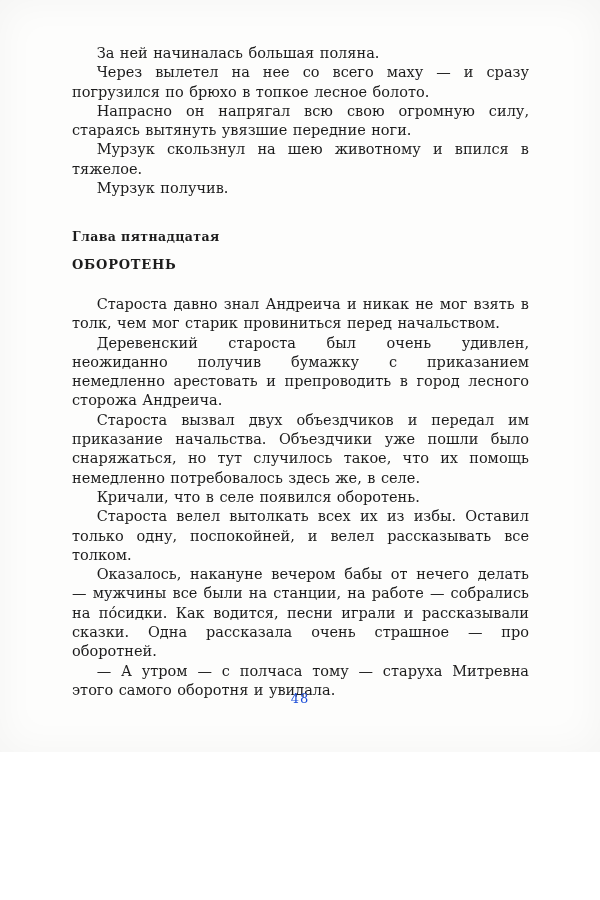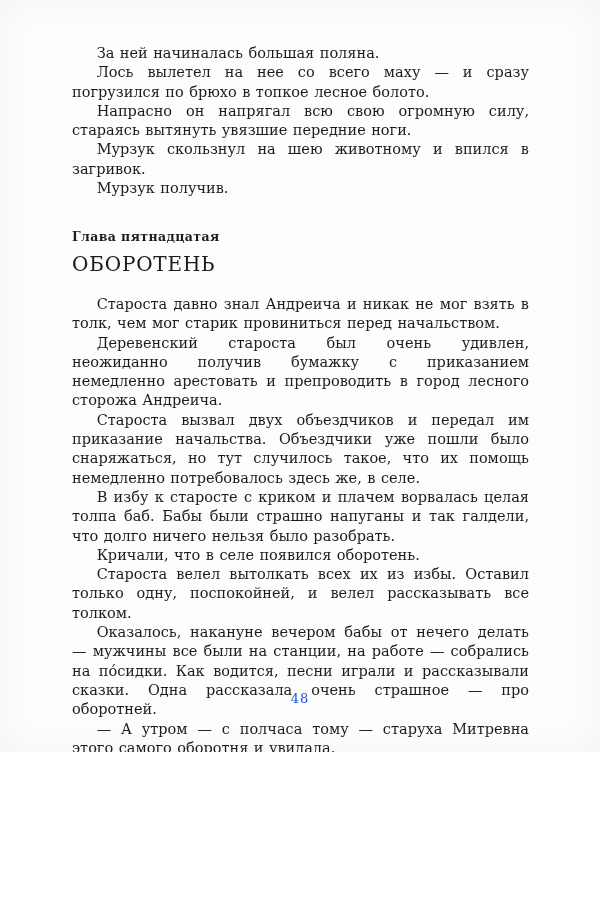--- a/index.html
+++ b/index.html
@@ -35,22 +35,22 @@
   .chapter-head {
     margin-top: 29px;
     margin-bottom: 21px;
   }
   .chapter-label {
     font-weight: bold;
     font-size: 12.5px;
     letter-spacing: 0.4px;
   }
   .chapter-title {
-    font-weight: normal;
-    font-size: 20px;
+    font-weight: bold;
+    font-size: 13px;
     letter-spacing: 0.8px;
     margin-top: 8px;
   }
   .page-number {
     position: absolute;
     bottom: 46px;
     left: 0;
     width: 100%;
     text-align: center;
     font-size: 13px;
@@ -58,34 +58,33 @@
     color: #1d4ed8;
   }
 </style>
 </head>
 <body>
 
 <div class="page">
   <div class="text-block">
 
     <p class="para">За ней начиналась большая поляна.</p>
-    <p class="para">Лось вылетел на нее со всего маху — и сразу погрузился по брюхо в топкое лесное болото.</p>
+    <p class="para">Через вылетел на нее со всего маху — и сразу погрузился по брюхо в топкое лесное болото.</p>
     <p class="para">Напрасно он напрягал всю свою огромную силу, стараясь вытянуть увязшие передние ноги.</p>
-    <p class="para">Мурзук скользнул на шею животному и впился в загривок.</p>
+    <p class="para">Мурзук скользнул на шею животному и впился в тяжелое.</p>
     <p class="para">Мурзук получив.</p>
 
     <div class="chapter-head">
       <div class="chapter-label">Глава пятнадцатая</div>
       <div class="chapter-title">ОБОРОТЕНЬ</div>
     </div>
 
     <p class="para">Староста давно знал Андреича и никак не мог взять в толк, чем мог старик провиниться перед начальством.</p>
     <p class="para">Деревенский староста был очень удивлен, неожиданно получив бумажку с приказанием немедленно арестовать и препроводить в город лесного сторожа Андреича.</p>
     <p class="para">Староста вызвал двух объездчиков и передал им приказание начальства. Объездчики уже пошли было снаряжаться, но тут случилось такое, что их помощь немедленно потребовалось здесь же, в селе.</p>
-    <p class="para">В избу к старосте с криком и плачем ворвалась целая толпа баб. Бабы были страшно напуганы и так галдели, что долго ничего нельзя было разобрать.</p>
     <p class="para">Кричали, что в селе появился оборотень.</p>
     <p class="para">Староста велел вытолкать всех их из избы. Оставил только одну, поспокойней, и велел рассказывать все толком.</p>
     <p class="para">Оказалось, накануне вечером бабы от нечего делать — мужчины все были на станции, на работе — собрались на по́сидки. Как водится, песни играли и рассказывали сказки. Одна рассказала очень страшное — про оборотней.</p>
     <p class="para">— А утром — с полчаса тому — старуха Митревна этого самого оборотня и увидала.</p>
 
   </div>
 
   <div class="page-number">48</div>
 </div>
 

